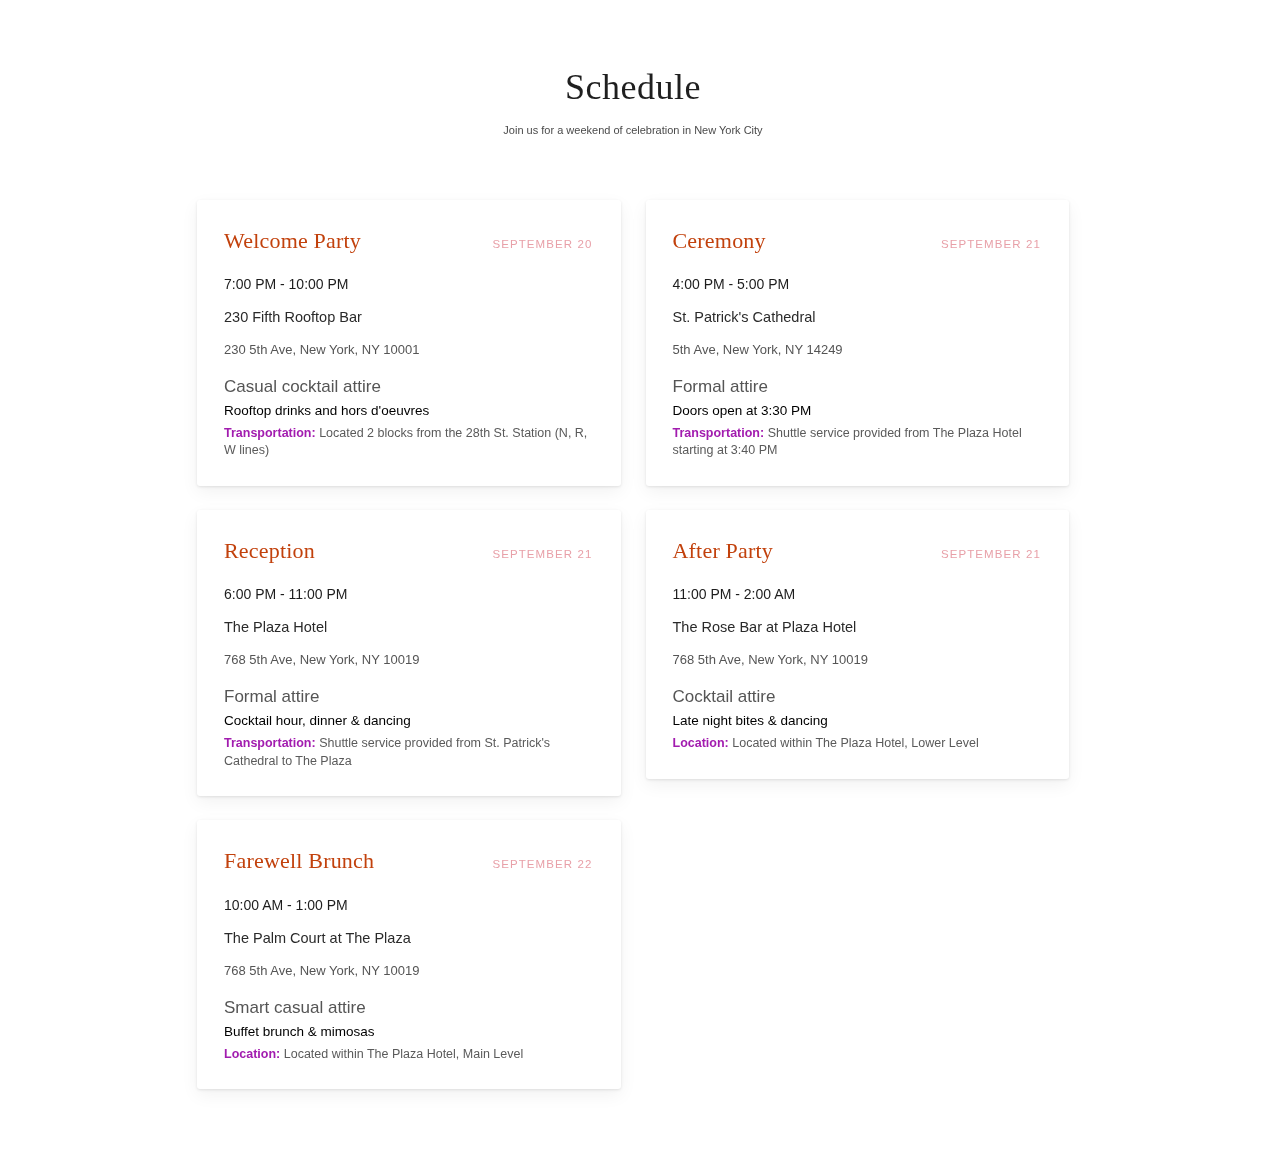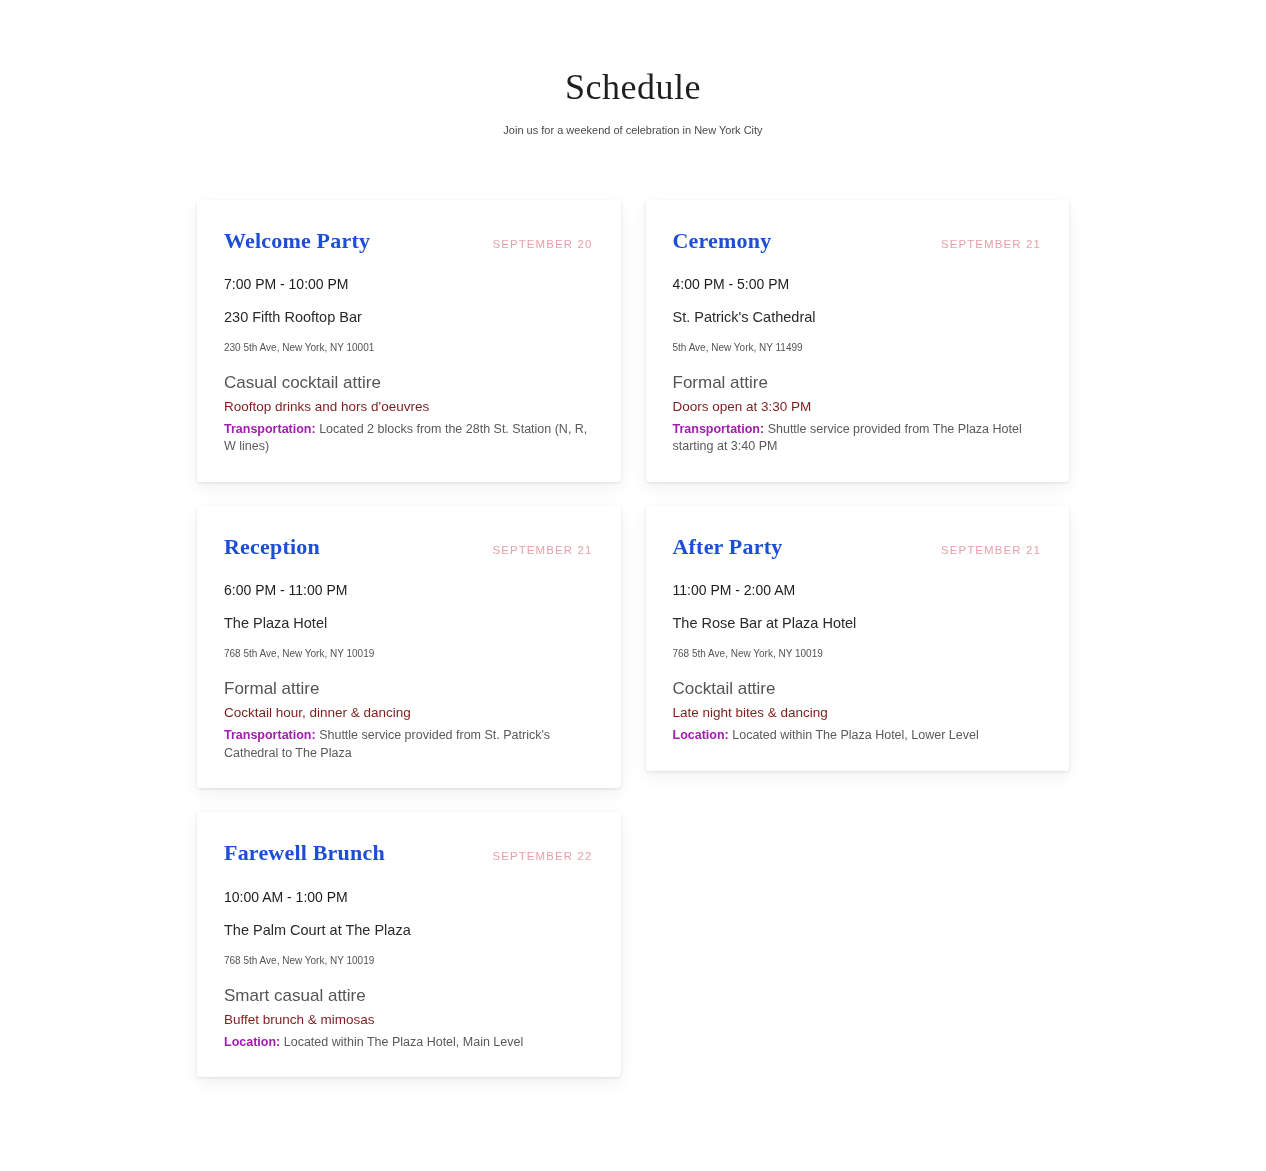--- a/index.html
+++ b/index.html
@@ -53,22 +53,22 @@
   }
   .card-head {
     display: flex;
     align-items: baseline;
     justify-content: space-between;
     margin-bottom: 22px;
   }
   .card-title {
     font-family: "Liberation Serif", serif;
     font-size: 22px;
-    font-weight: 700;
-    color: #1d4ed8;
+    font-weight: 400;
+    color: #c2410c;
     letter-spacing: 0.2px;
     line-height: 1.2;
   }
   .card-date {
     font-size: 11.5px;
     letter-spacing: 1.1px;
     text-transform: uppercase;
     color: #e8a0a8;
     white-space: nowrap;
     padding-left: 16px;
@@ -78,32 +78,32 @@
     font-weight: 400;
     color: #1d1d1d;
     margin-bottom: 17px;
   }
   .row-venue {
     font-size: 14.5px;
     color: #2a2a2a;
     margin-bottom: 17px;
   }
   .row-address {
-    font-size: 10px;
+    font-size: 13px;
     color: #555555;
     margin-bottom: 20px;
   }
   .row-attire {
     font-size: 17px;
     color: #555555;
     margin-bottom: 6px;
   }
   .row-detail {
     font-size: 13.5px;
-    color: #7f1d1d;
+    color: #000000;
     margin-bottom: 7px;
   }
   .row-note {
     font-size: 12.5px;
     color: #5a5a5a;
     line-height: 1.4;
   }
   .row-note .note-label {
     font-weight: 700;
     color: #a21caf;
@@ -135,21 +135,21 @@
       <div class="row-note"><span class="note-label">Transportation:</span> <span>Located 2 blocks from the 28th St. Station (N, R, W lines)</span></div>
     </div>
 
     <div class="card">
       <div class="card-head">
         <div class="card-title">Ceremony</div>
         <div class="card-date">SEPTEMBER 21</div>
       </div>
       <div class="row-time">4:00 PM - 5:00 PM</div>
       <div class="row-venue">St. Patrick's Cathedral</div>
-      <div class="row-address">5th Ave, New York, NY 11499</div>
+      <div class="row-address">5th Ave, New York, NY 14249</div>
       <div class="row-attire">Formal attire</div>
       <div class="row-detail">Doors open at 3:30 PM</div>
       <div class="row-note"><span class="note-label">Transportation:</span> <span>Shuttle service provided from The Plaza Hotel starting at 3:40 PM</span></div>
     </div>
 
     <div class="card">
       <div class="card-head">
         <div class="card-title">Reception</div>
         <div class="card-date">SEPTEMBER 21</div>
       </div>

